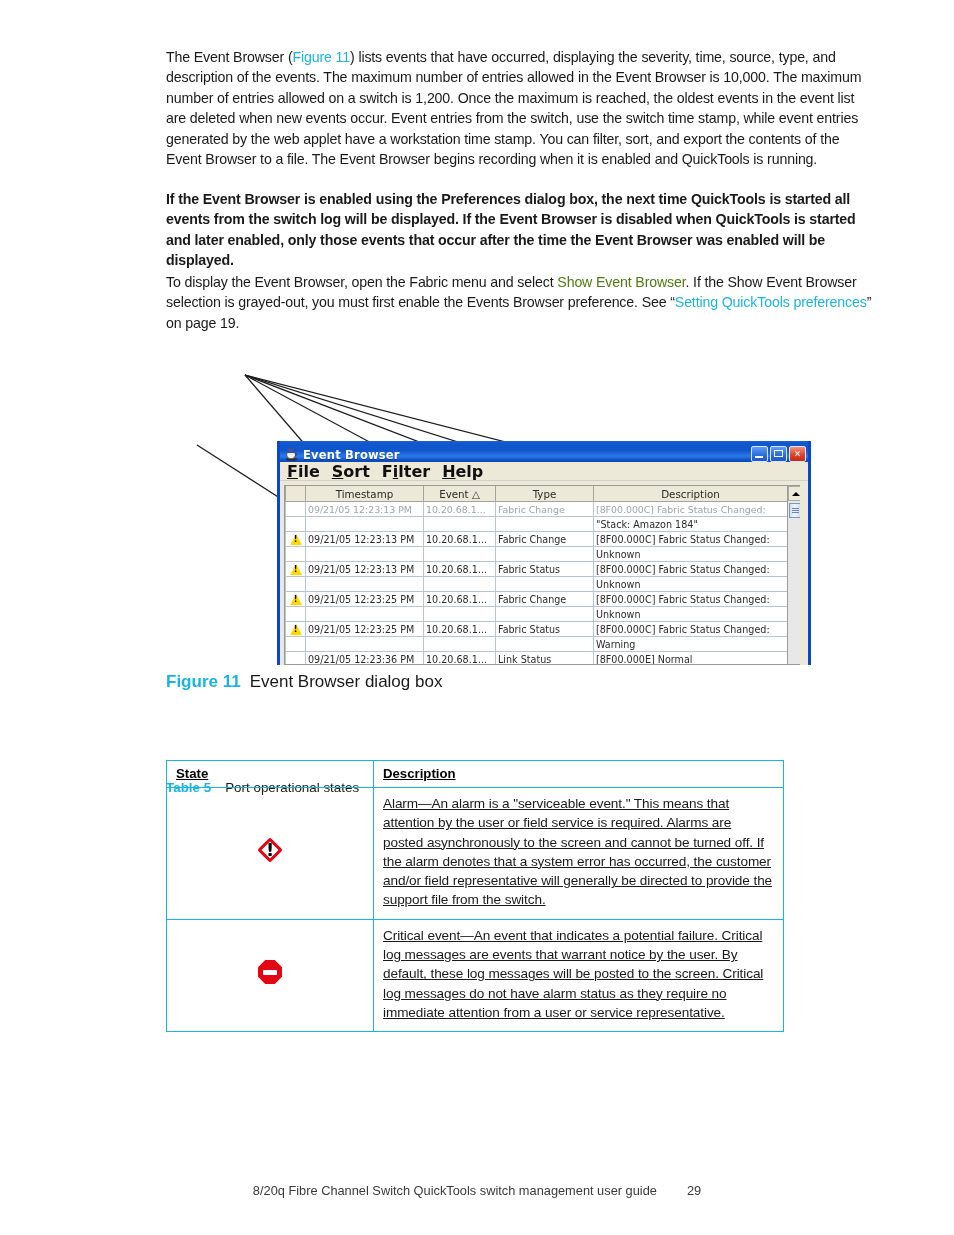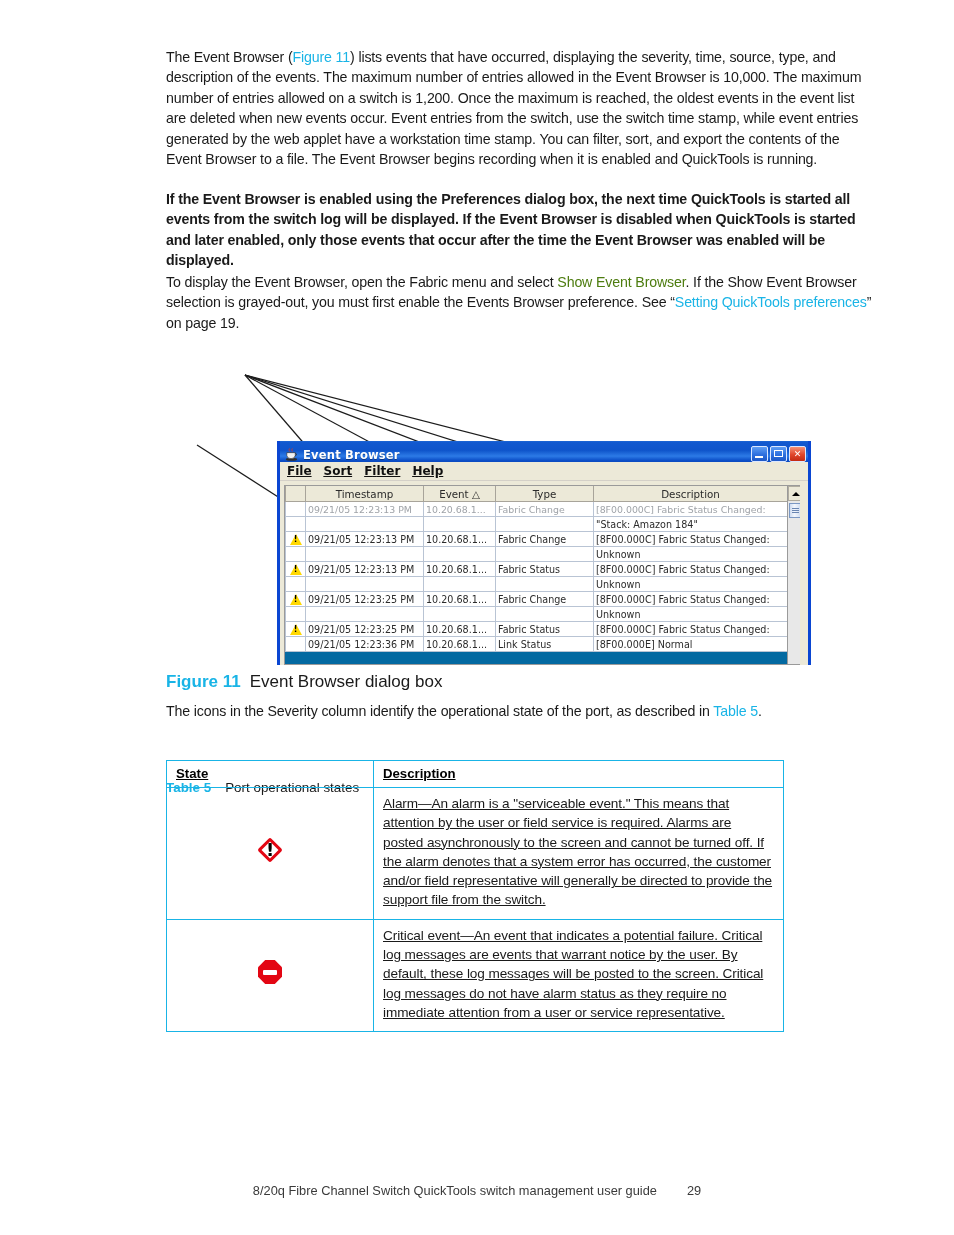--- a/index.html
+++ b/index.html
@@ -134,27 +134,26 @@
   .eb-menubar {
     height: 19px;
     background: #ece9d8;
     border-bottom: 1px solid #d4d0c8;
     display: flex;
     align-items: center;
     padding-left: 4px;
     box-sizing: border-box;
   }
   .eb-menu {
-    font-size: 12px;
+    font-size: 16px;
     font-family: "DejaVu Sans", sans-serif;
     font-weight: bold;
     color: #101010;
     padding: 0 9px 0 3px;
     white-space: nowrap;
-    text-decoration: underline;
   }
   .eb-menu u { text-decoration: underline; }
 
   .eb-body {
     position: absolute;
     left: 4px;
     top: 44px;
     width: 520px;
     height: 180px;
     background: #0369a1;
@@ -552,20 +551,27 @@
             </tr>
             <tr>
               <td class="sev"><span class="ico-warn"></span></td>
               <td>09/21/05 12:23:25 PM</td>
               <td>10.20.68.1...</td>
               <td>Fabric Status</td>
               <td>[8F00.000C] Fabric Status Changed:</td>
             </tr>
             <tr>
               <td class="sev"></td>
+              <td></td>
+              <td></td>
+              <td></td>
+              <td>Warning</td>
+            </tr>
+            <tr>
+              <td class="sev"></td>
               <td>09/21/05 12:23:36 PM</td>
               <td>10.20.68.1...</td>
               <td>Link Status</td>
               <td>[8F00.000E] Normal</td>
             </tr>
 
           </tbody>
         </table>
       </div>
       <div class="eb-scroll">
@@ -575,23 +581,20 @@
           </div>
       </div>
     </div>
     <div class="eb-outer-scroll"></div>
   </div>
 
   <div class="fig-caption">
     <span class="tag">Figure 11</span><span>Event Browser dialog box</span>
   </div>
 
-  <div class="sentence">
-    <span>The icons in the Severity column identify the operational state of the port, as described in </span><span class="link">Table 5</span><span>.</span>
-  </div>
 
   <div class="tbl-caption">
     <span class="tag">Table 5</span><span>Port operational states</span>
   </div>
 
   <table class="states-table">
     <colgroup>
         <col class="col-state">
         <col>
       </colgroup>

